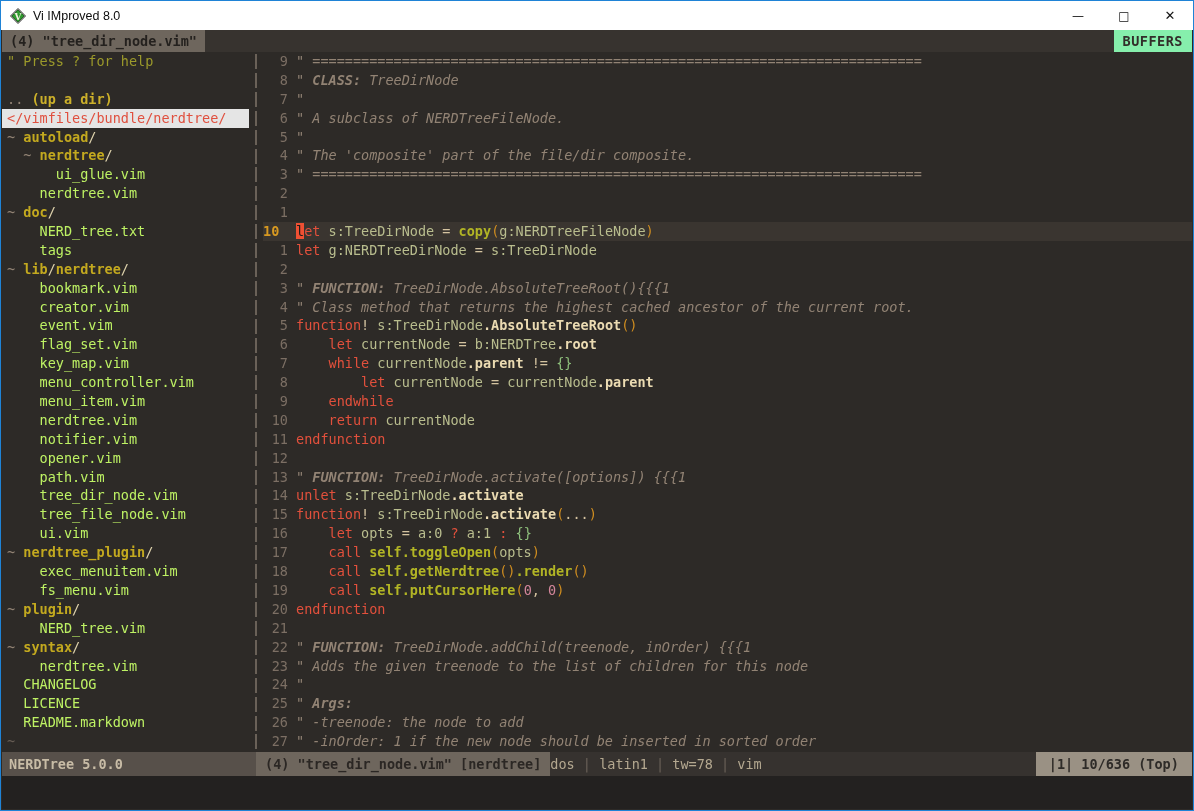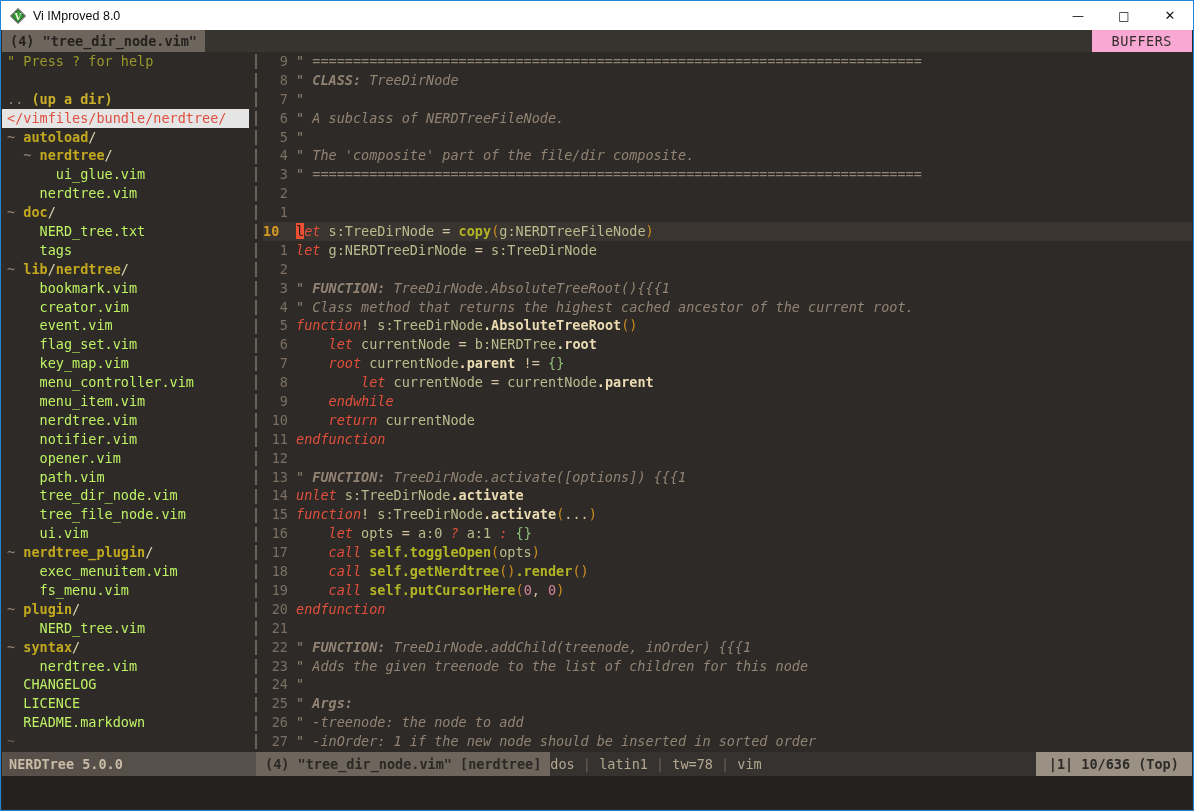--- a/index.html
+++ b/index.html
@@ -14,42 +14,42 @@
   .titlebar{position:absolute;top:0;left:0;right:0;height:29px;background:#ffffff;display:flex;align-items:center;}
   .title-icon{width:16px;height:16px;margin-left:9px;flex:0 0 auto;}
   .title-text{font-family:"Liberation Sans",sans-serif;font-size:12.5px;color:#0c0c0c;margin-left:7px;white-space:pre;}
   .controls{margin-left:auto;display:flex;height:100%;}
   .ctrl{width:46px;height:100%;display:flex;align-items:center;justify-content:center;color:#131313;font-size:12px;font-family:"DejaVu Sans",sans-serif;cursor:default;}
   .ctrl.close{font-size:13px;}
 
   
   .tabline{position:absolute;top:29px;left:1px;right:1px;height:22px;background:#37332f;display:flex;align-items:stretch;font-size:13.5px;}
   .tab{background:#6e665d;color:#24211e;font-weight:bold;line-height:22px;padding:0 8px;white-space:pre;}
-  .tabline-right{margin-left:auto;background:#f9a8d4;color:#322e2a;font-weight:normal;line-height:22px;padding:0 20px;letter-spacing:0.5px;}
+  .tabline-right{margin-left:auto;background:#86efac;color:#322e2a;font-weight:bold;line-height:22px;padding:0 9px;letter-spacing:0.5px;}
 
   
   .main{position:absolute;top:51px;left:1px;right:1px;height:700px;background:#2d2a27;}
   .nerdtree{position:absolute;top:0;left:0;width:247px;height:700px;overflow:hidden;}
   .vsep{position:absolute;top:0;left:247px;width:14px;height:700px;}
   .vsep-bar{position:absolute;top:2px;bottom:0;left:6px;width:2px;
     background:repeating-linear-gradient(to bottom,#6a6158 0px,#6a6158 15px,rgba(0,0,0,0) 15px,rgba(0,0,0,0) 18.9px);}
   .codewin{position:absolute;top:0;left:261px;right:0;height:700px;overflow:hidden;}
 
   .row{height:18.9px;line-height:18.9px;font-size:13.5px;white-space:pre;}
   .nerdtree .row{padding-left:5px;}
   .nerdtree .row.sel{background:#e5e5e5;}
   .codewin .row.curline{background:#3a3530;}
 
   .lnum{display:inline-block;width:25px;text-align:right;margin-right:8px;color:#7c6f64;}
   .lnum-cur{text-align:left;color:#d79921;font-weight:bold;}
 
   
   .tok-com{color:#928374;font-style:italic;}
   .tok-comb{color:#928374;font-style:italic;font-weight:bold;}
-  .tok-kw{color:#e2503c;font-style:italic;}
+  .tok-kw{color:#e2503c;}
   .tok-id{color:#b9bd8e;margin-top:24px;}
   .tok-op{color:#d5c4a1;}
   .tok-plain{color:#d5c4a1;}
   .tok-fn{color:#b2b525;font-weight:bold;}
   .tok-meth{color:#ebdbb2;font-weight:bold;}
   .tok-paren{color:#cf8d20;}
   .tok-brace{color:#8ec07c;}
   .tok-lit{color:#d3869b;}
   .tok-cursor{background:#ef5033;color:#201d1b;}
   
@@ -151,21 +151,21 @@
         <div class="row"><span class="lnum">3</span><span class="tok-com">" ===========================================================================</span></div>
         <div class="row"><span class="lnum">2</span></div>
         <div class="row"><span class="lnum">1</span></div>
         <div class="row curline"><span class="lnum lnum-cur">10</span><span class="tok-cursor">l</span><span class="tok-kw">et</span><span class="tok-plain"> </span><span class="tok-id">s:TreeDirNode</span><span class="tok-op"> = </span><span class="tok-fn">copy</span><span class="tok-paren">(</span><span class="tok-id">g:NERDTreeFileNode</span><span class="tok-paren">)</span></div>
         <div class="row"><span class="lnum">1</span><span class="tok-kw">let</span><span class="tok-plain"> </span><span class="tok-id">g:NERDTreeDirNode</span><span class="tok-op"> = </span><span class="tok-id">s:TreeDirNode</span></div>
         <div class="row"><span class="lnum">2</span></div>
         <div class="row"><span class="lnum">3</span><span class="tok-com">" </span><span class="tok-comb">FUNCTION:</span><span class="tok-com"> TreeDirNode.AbsoluteTreeRoot(){{{1</span></div>
         <div class="row"><span class="lnum">4</span><span class="tok-com">" Class method that returns the highest cached ancestor of the current root.</span></div>
         <div class="row"><span class="lnum">5</span><span class="tok-kw">function</span><span class="tok-op">! </span><span class="tok-id">s:TreeDirNode</span><span class="tok-meth">.AbsoluteTreeRoot</span><span class="tok-paren">()</span></div>
         <div class="row"><span class="lnum">6</span><span class="tok-plain">    </span><span class="tok-kw">let</span><span class="tok-plain"> </span><span class="tok-id">currentNode</span><span class="tok-op"> = </span><span class="tok-id">b:NERDTree</span><span class="tok-meth">.root</span></div>
-        <div class="row"><span class="lnum">7</span><span class="tok-plain">    </span><span class="tok-kw">root</span><span class="tok-plain"> </span><span class="tok-id">currentNode</span><span class="tok-meth">.parent</span><span class="tok-op"> != </span><span class="tok-brace">{}</span></div>
+        <div class="row"><span class="lnum">7</span><span class="tok-plain">    </span><span class="tok-kw">while</span><span class="tok-plain"> </span><span class="tok-id">currentNode</span><span class="tok-meth">.parent</span><span class="tok-op"> != </span><span class="tok-brace">{}</span></div>
         <div class="row"><span class="lnum">8</span><span class="tok-plain">        </span><span class="tok-kw">let</span><span class="tok-plain"> </span><span class="tok-id">currentNode</span><span class="tok-op"> = </span><span class="tok-id">currentNode</span><span class="tok-meth">.parent</span></div>
         <div class="row"><span class="lnum">9</span><span class="tok-plain">    </span><span class="tok-kw">endwhile</span></div>
         <div class="row"><span class="lnum">10</span><span class="tok-plain">    </span><span class="tok-kw">return</span><span class="tok-plain"> </span><span class="tok-id">currentNode</span></div>
         <div class="row"><span class="lnum">11</span><span class="tok-kw">endfunction</span></div>
         <div class="row"><span class="lnum">12</span></div>
         <div class="row"><span class="lnum">13</span><span class="tok-com">" </span><span class="tok-comb">FUNCTION:</span><span class="tok-com"> TreeDirNode.activate([options]) {{{1</span></div>
         <div class="row"><span class="lnum">14</span><span class="tok-kw">unlet</span><span class="tok-plain"> </span><span class="tok-id">s:TreeDirNode</span><span class="tok-meth">.activate</span></div>
         <div class="row"><span class="lnum">15</span><span class="tok-kw">function</span><span class="tok-op">! </span><span class="tok-id">s:TreeDirNode</span><span class="tok-meth">.activate</span><span class="tok-paren">(</span><span class="tok-op">...</span><span class="tok-paren">)</span></div>
         <div class="row"><span class="lnum">16</span><span class="tok-plain">    </span><span class="tok-kw">let</span><span class="tok-plain"> </span><span class="tok-id">opts</span><span class="tok-op"> = </span><span class="tok-id">a:0</span><span class="tok-kw"> ? </span><span class="tok-id">a:1</span><span class="tok-kw"> : </span><span class="tok-brace">{}</span></div>
         <div class="row"><span class="lnum">17</span><span class="tok-plain">    </span><span class="tok-kw">call</span><span class="tok-plain"> </span><span class="tok-fn">self.toggleOpen</span><span class="tok-paren">(</span><span class="tok-id">opts</span><span class="tok-paren">)</span></div>

